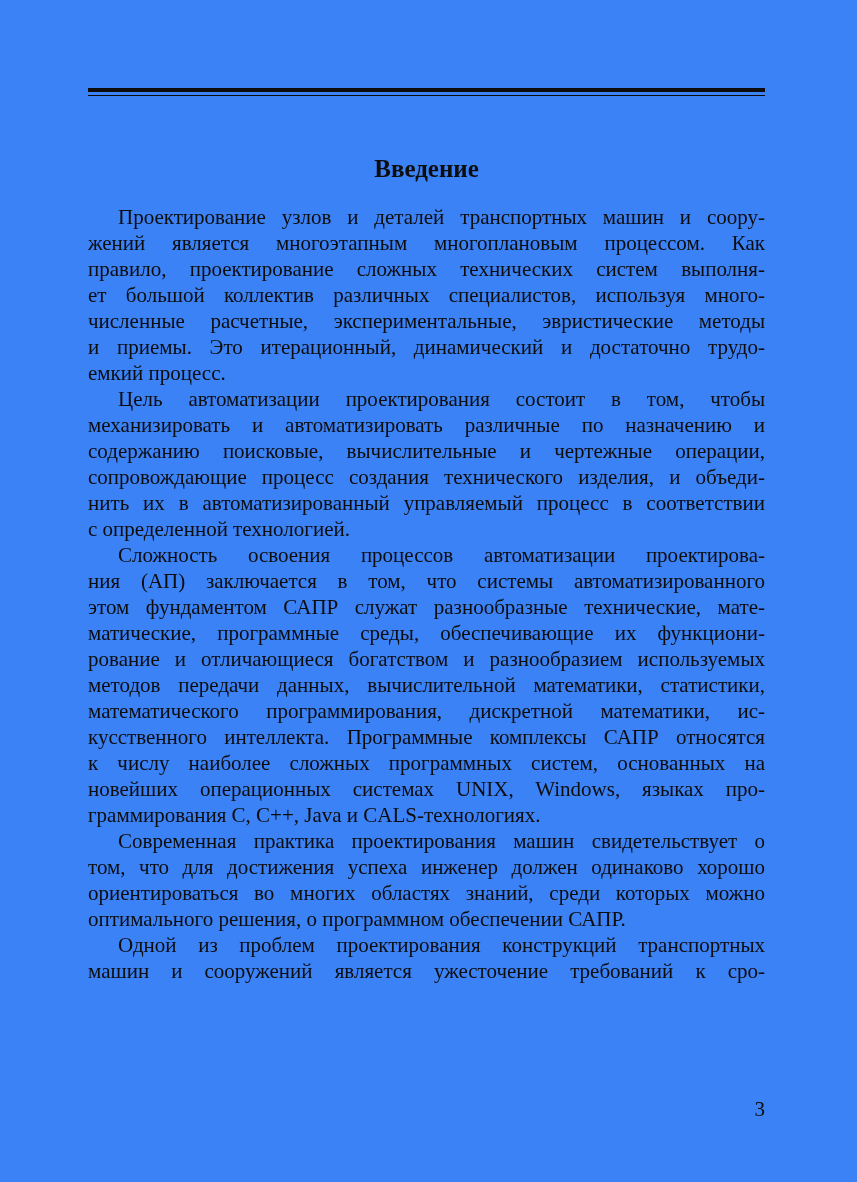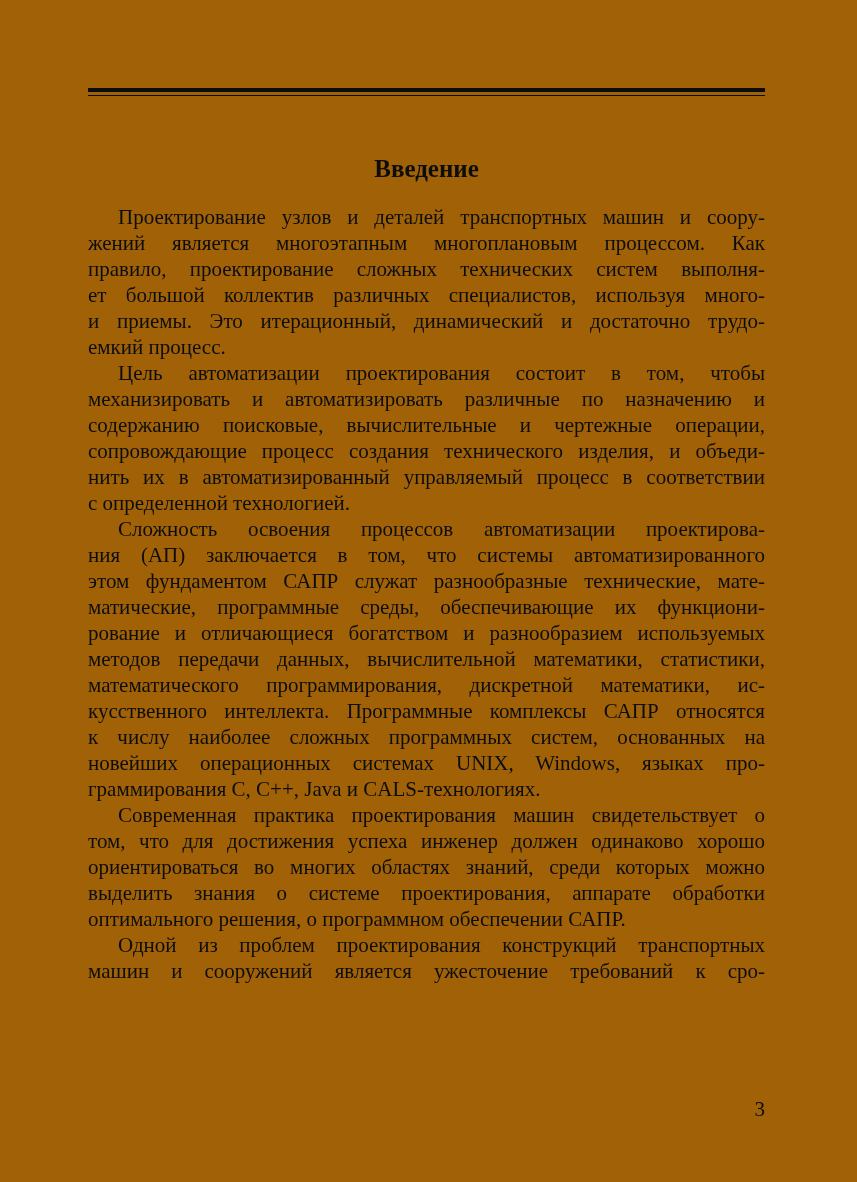--- a/index.html
+++ b/index.html
@@ -4,21 +4,21 @@
 <style>
   html, body {
     margin: 0;
     padding: 0;
     background: #ffffff;
   }
   .page {
     position: relative;
     width: 857px;
     height: 1182px;
-    background: #a16207;
+    background: #3b82f6;
     overflow: hidden;
     font-family: "Liberation Serif", serif;
     color: #0d0d0d;
   }
   .rule-thick {
     position: absolute;
     left: 88px;
     top: 88px;
     width: 677px;
     height: 4px;
@@ -74,20 +74,21 @@
 <div class="page">
   <div class="rule-thick"></div>
   <div class="rule-thin"></div>
   <div class="title">Введение</div>
   <div class="text-block">
       <div class="paragraph">
         <div class="line first">Проектирование узлов и деталей транспортных машин и соору-</div>
         <div class="line">жений является многоэтапным многоплановым процессом. Как</div>
         <div class="line">правило, проектирование сложных технических систем выполня-</div>
         <div class="line">ет большой коллектив различных специалистов, используя много-</div>
+        <div class="line">численные расчетные, экспериментальные, эвристические методы</div>
         <div class="line">и приемы. Это итерационный, динамический и достаточно трудо-</div>
         <div class="line last">емкий процесс.</div>
       </div>
       <div class="paragraph">
         <div class="line first">Цель автоматизации проектирования состоит в том, чтобы</div>
         <div class="line">механизировать и автоматизировать различные по назначению и</div>
         <div class="line">содержанию поисковые, вычислительные и чертежные операции,</div>
         <div class="line">сопровождающие процесс создания технического изделия, и объеди-</div>
         <div class="line">нить их в автоматизированный управляемый процесс в соответствии</div>
         <div class="line last">с определенной технологией.</div>
@@ -102,21 +103,20 @@
         <div class="line">математического программирования, дискретной математики, ис-</div>
         <div class="line">кусственного интеллекта. Программные комплексы САПР относятся</div>
         <div class="line">к числу наиболее сложных программных систем, основанных на</div>
         <div class="line">новейших операционных системах UNIX, Windows, языках про-</div>
         <div class="line last">граммирования C, C++, Java и CALS-технологиях.</div>
       </div>
       <div class="paragraph">
         <div class="line first">Современная практика проектирования машин свидетельствует о</div>
         <div class="line">том, что для достижения успеха инженер должен одинаково хорошо</div>
         <div class="line">ориентироваться во многих областях знаний, среди которых можно</div>
-        <div class="line">выделить знания о системе проектирования, аппарате обработки</div>
         <div class="line last">оптимального решения, о программном обеспечении САПР.</div>
       </div>
       <div class="paragraph">
         <div class="line first">Одной из проблем проектирования конструкций транспортных</div>
         <div class="line">машин и сооружений является ужесточение требований к сро-</div>
       </div>
     </div>
   <div class="page-number">3</div>
 </div>
 

